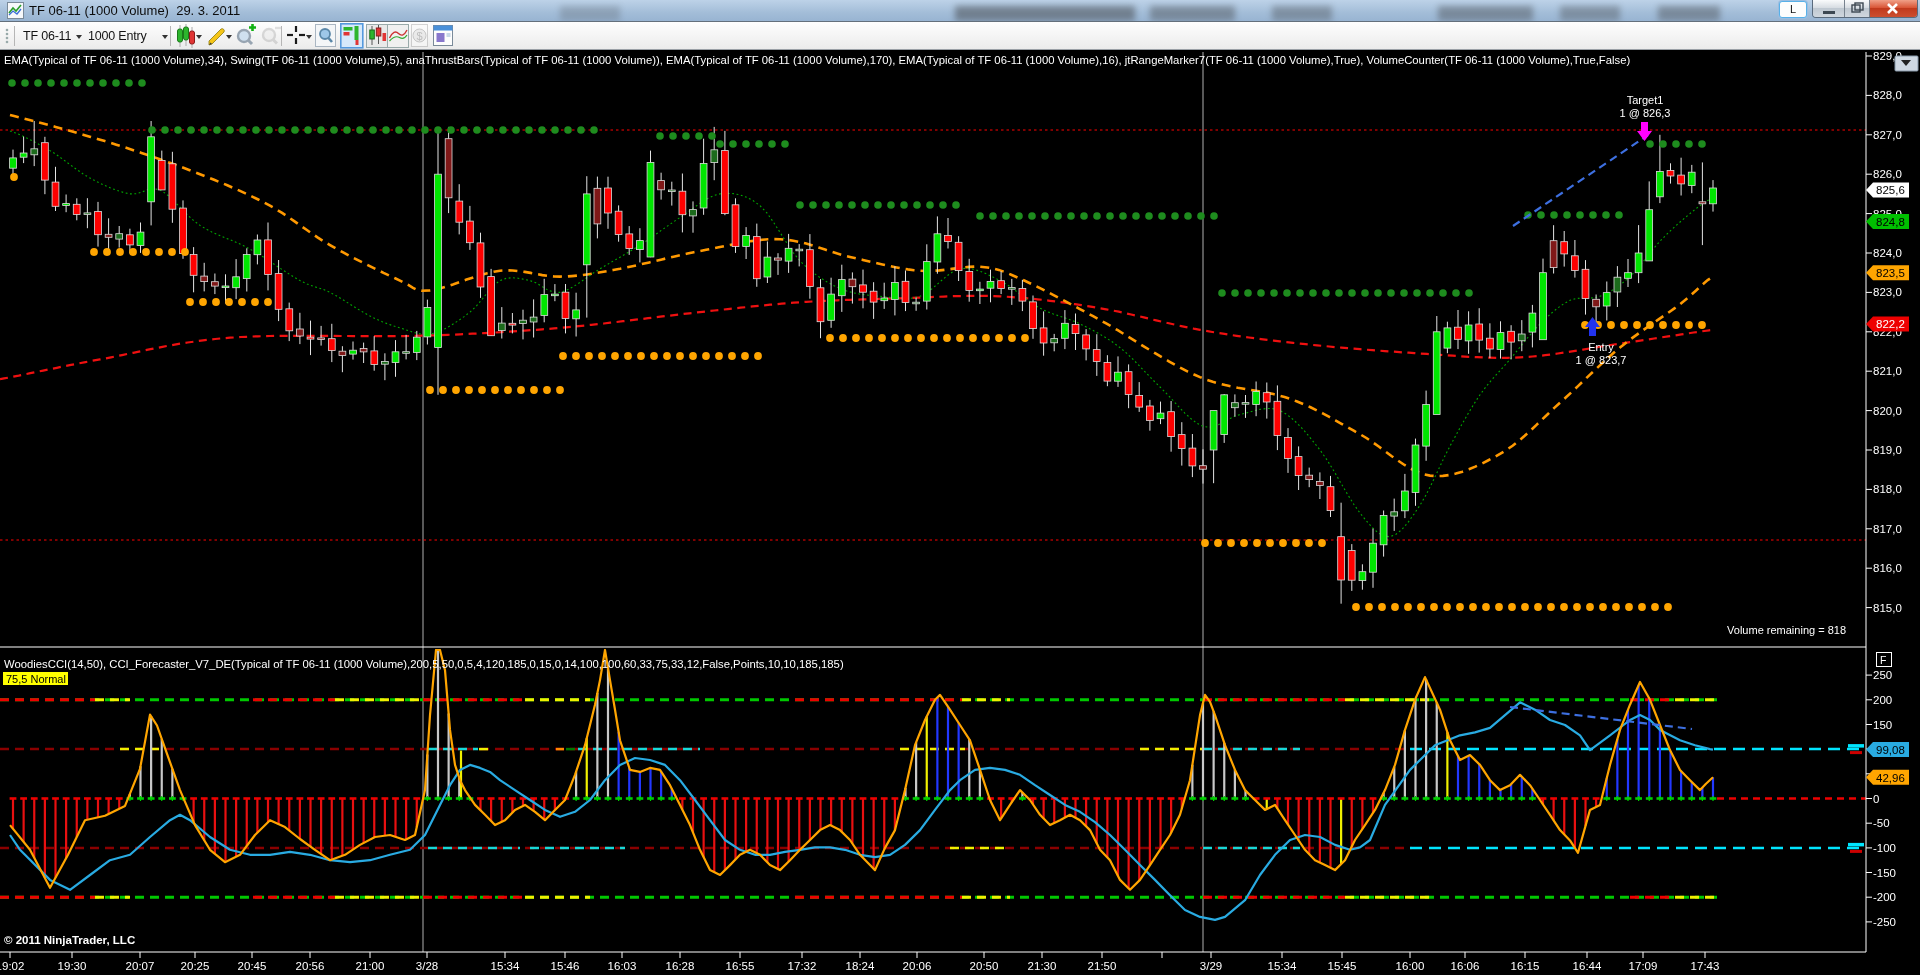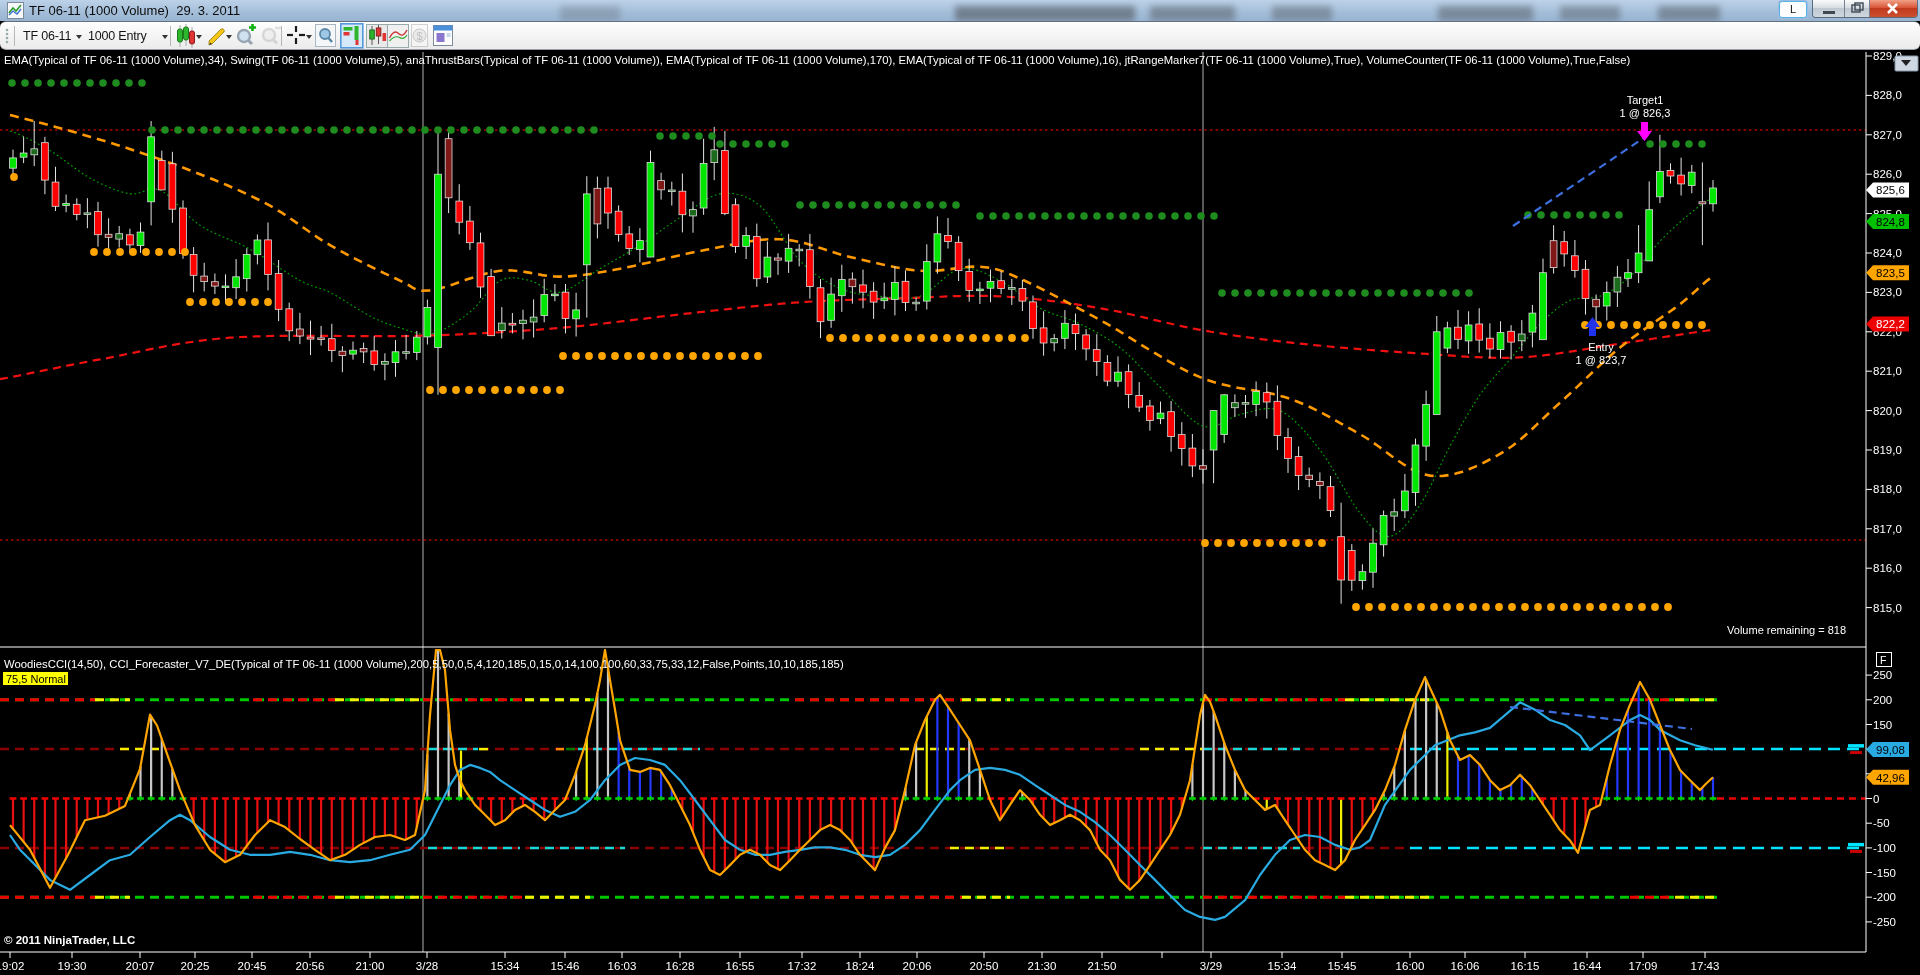--- a/index.html
+++ b/index.html
@@ -11,21 +11,21 @@
 .lbtn { position:absolute; left:1779px; top:1px; width:28px; height:17px; background:#fdfdfd;
   border:1.5px solid #58b0e8; border-radius:3px; font-size:11px; color:#111;
   text-align:center; line-height:14px; box-shadow:0 0 0 1px #9bbde0; }
 .winbtns { position:absolute; left:1812px; top:0; width:106px; height:18px; display:flex;
   border:1px solid #5a6b7d; border-top:none; border-radius:0 0 4px 4px; overflow:hidden; }
 .wb { height:100%; border-right:1px solid #77828e; position:relative;
   background:linear-gradient(#fafbfc,#d7dde3 45%,#bfc8d1 50%,#d0d7de); }
 .wb.close { background:linear-gradient(#f0a088,#d95637 45%,#c13a1d 50%,#cc4f30); border-right:none; }
 .toolbar { position:absolute; left:0; top:21px; width:1920px; height:29px;
   background:linear-gradient(#fefefe,#ebebeb); border-top:1px solid #64707c;
-  border-bottom:1px solid #9aa0a6;border-radius:6px; }
+  border-bottom:1px solid #9aa0a6; }
 .titem { position:absolute; top:0; height:28px; }
 .ttext { font-size:12.5px; color:#141414; line-height:28px; letter-spacing:-0.2px; }
 .darr { position:absolute; width:0; height:0; border-left:3.5px solid transparent; border-right:3.5px solid transparent;
   border-top:4px solid #333; top:13px; }
 .vsep { position:absolute; top:4px; height:20px; width:1px; background:#b6b6b6; }
 </style></head>
 <body>
 <svg width="1920" height="975" viewBox="0 0 1920 975" style="position:absolute;left:0;top:0;font-family:'Liberation Sans',sans-serif">
 <rect x="0" y="51" width="1920" height="924" fill="#000000"></rect>
 <clipPath id="p2">

